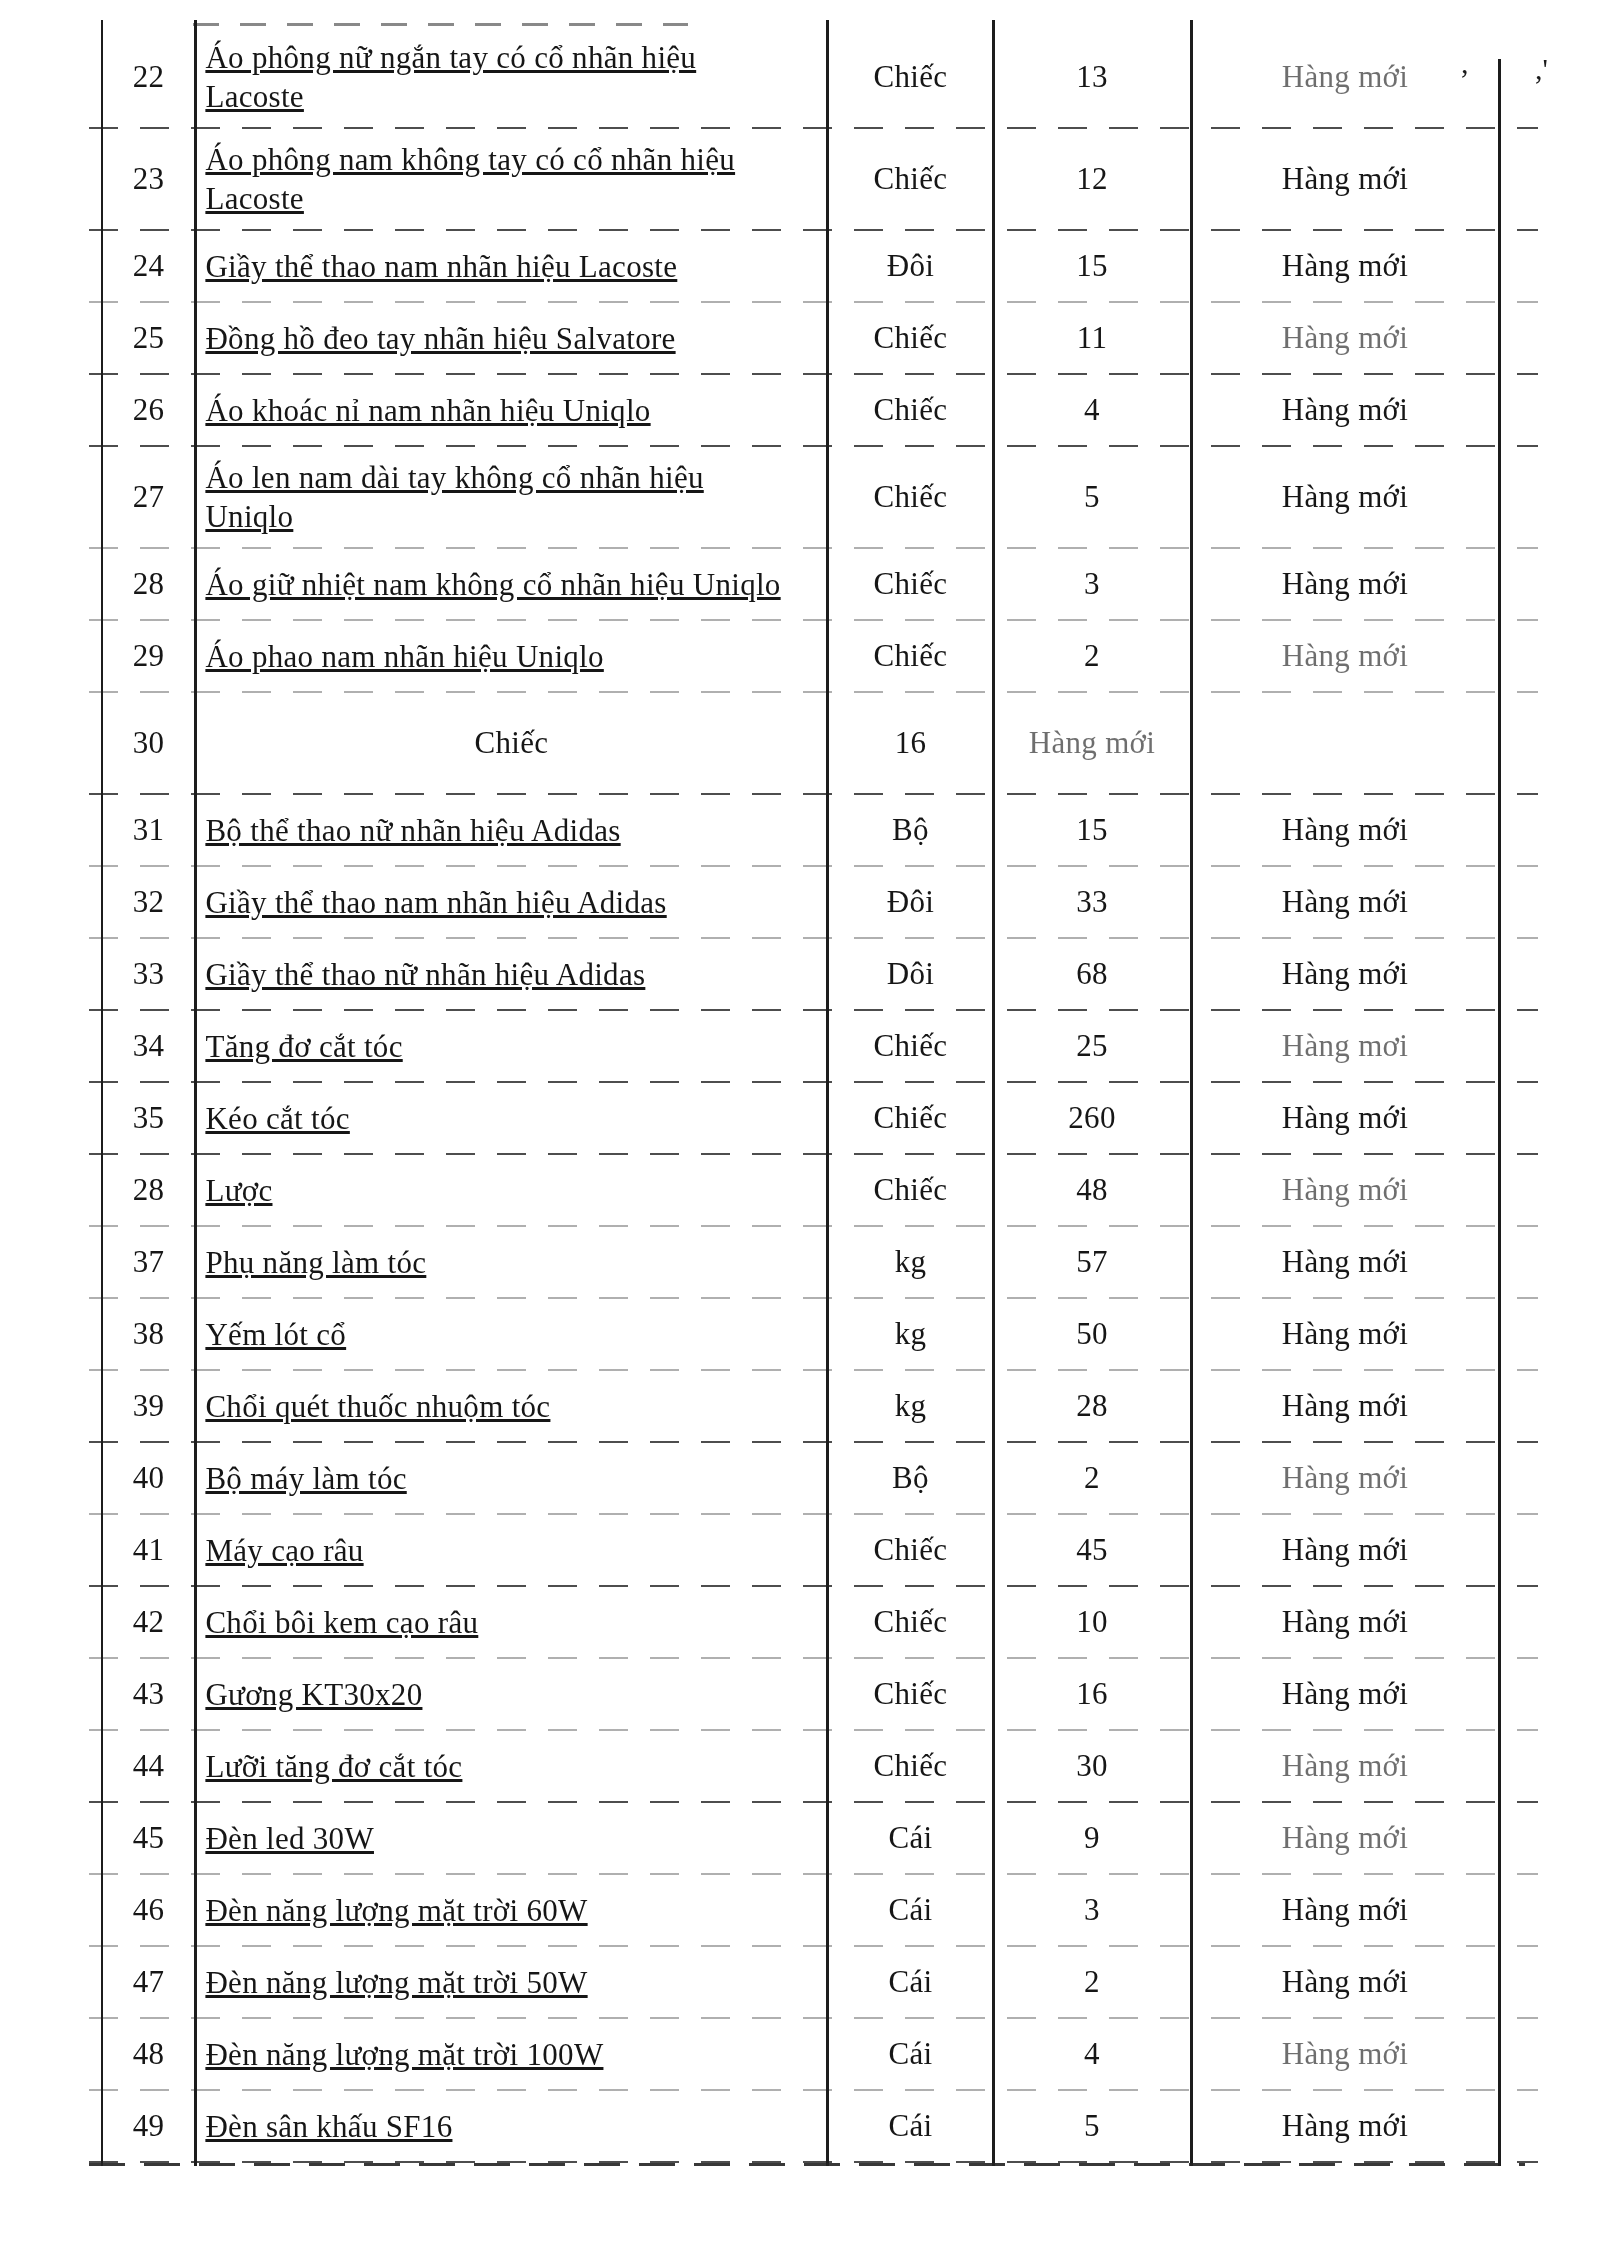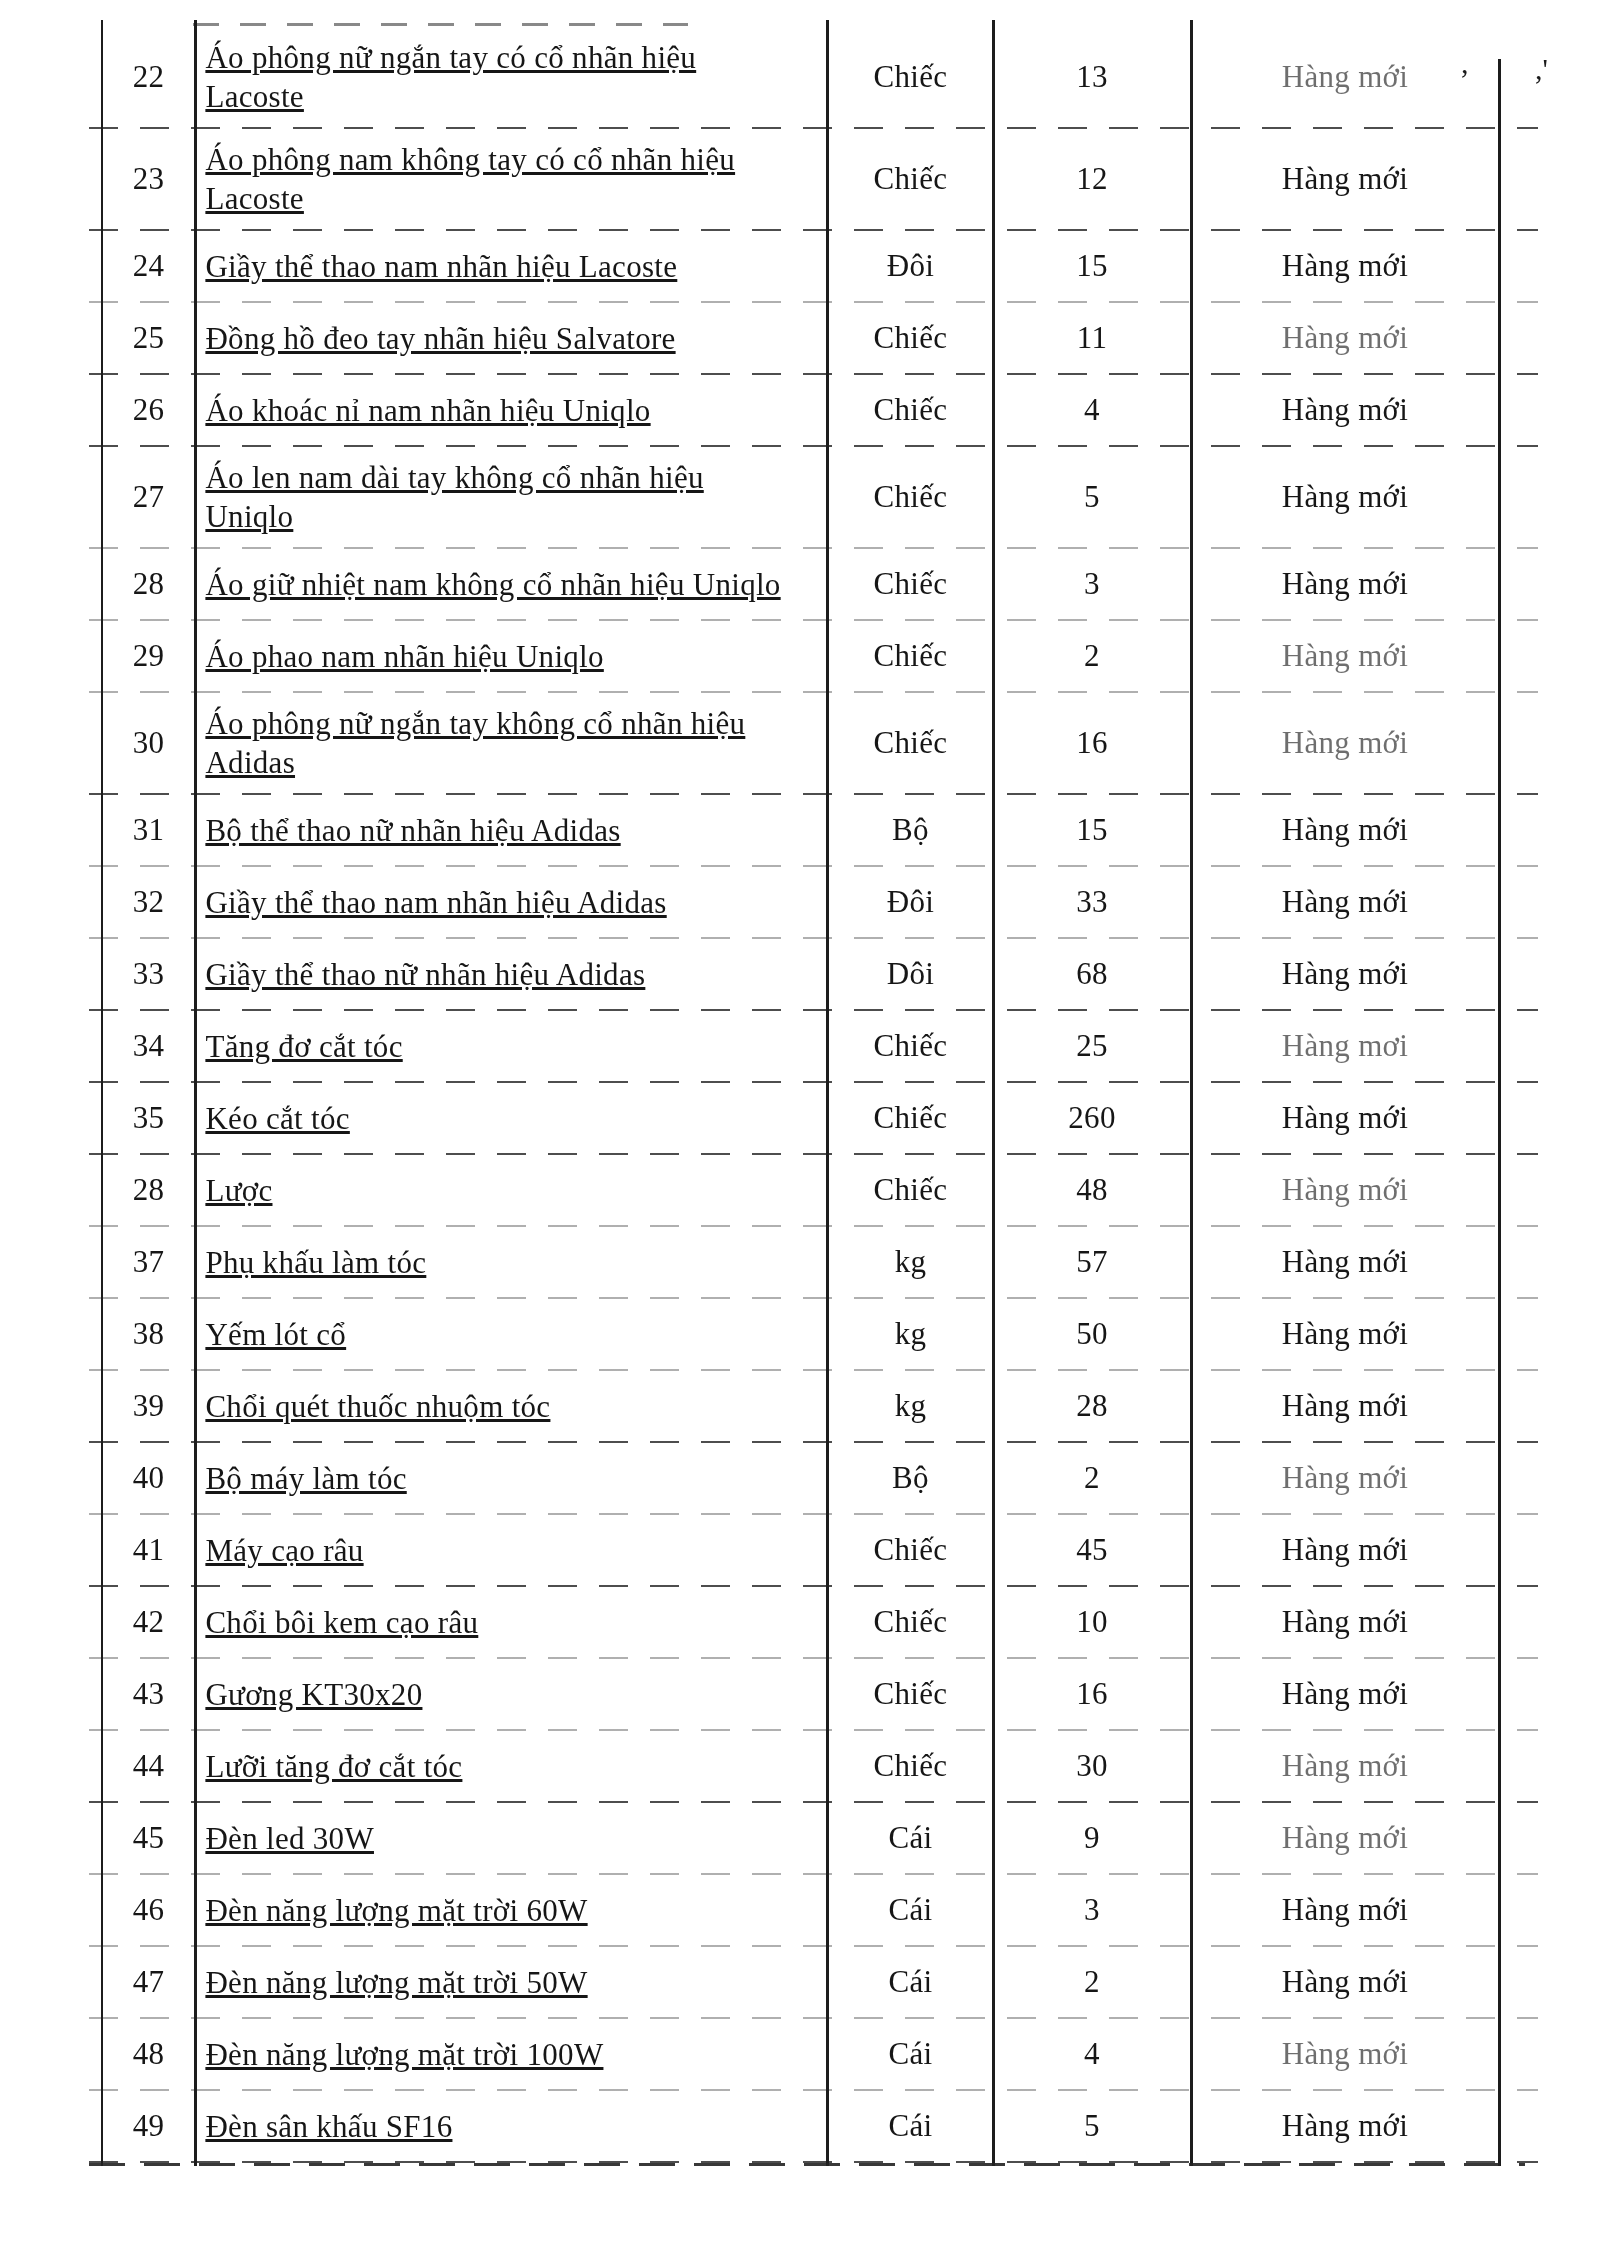--- a/index.html
+++ b/index.html
@@ -161,24 +161,20 @@
     <div class="cell c-desc">
             <div class="dline">Áo phao nam nhãn hiệu Uniqlo</div>
           </div>
     <div class="cell c-unit">Chiếc</div>
     <div class="cell c-qty">2</div>
     <div class="cell c-status faded">Hàng mới</div>
     <div class="sep faintsep"></div>
   </div>
         <div class="row tall">
     <div class="cell c-no">30</div>
-    <div class="cell c-desc">
-            <div class="dline">Áo phông nữ ngắn tay không cổ nhãn hiệu</div>
-            <div class="dline">Adidas</div>
-          </div>
     <div class="cell c-unit">Chiếc</div>
     <div class="cell c-qty">16</div>
     <div class="cell c-status faded">Hàng mới</div>
     <div class="sep strong"></div>
   </div>
         <div class="row">
     <div class="cell c-no">31</div>
     <div class="cell c-desc">
             <div class="dline">Bộ thể thao nữ nhãn hiệu Adidas</div>
           </div>
@@ -233,21 +229,21 @@
             <div class="dline">Lược</div>
           </div>
     <div class="cell c-unit">Chiếc</div>
     <div class="cell c-qty">48</div>
     <div class="cell c-status faded">Hàng mới</div>
     <div class="sep faintsep"></div>
   </div>
         <div class="row">
     <div class="cell c-no">37</div>
     <div class="cell c-desc">
-            <div class="dline">Phụ khấu làm tóc</div>
+            <div class="dline">Phụ năng làm tóc</div>
           </div>
     <div class="cell c-unit">kg</div>
     <div class="cell c-qty">57</div>
     <div class="cell c-status">Hàng mới</div>
     <div class="sep faintsep"></div>
   </div>
         <div class="row">
     <div class="cell c-no">38</div>
     <div class="cell c-desc">
             <div class="dline">Yếm lót cổ</div>

